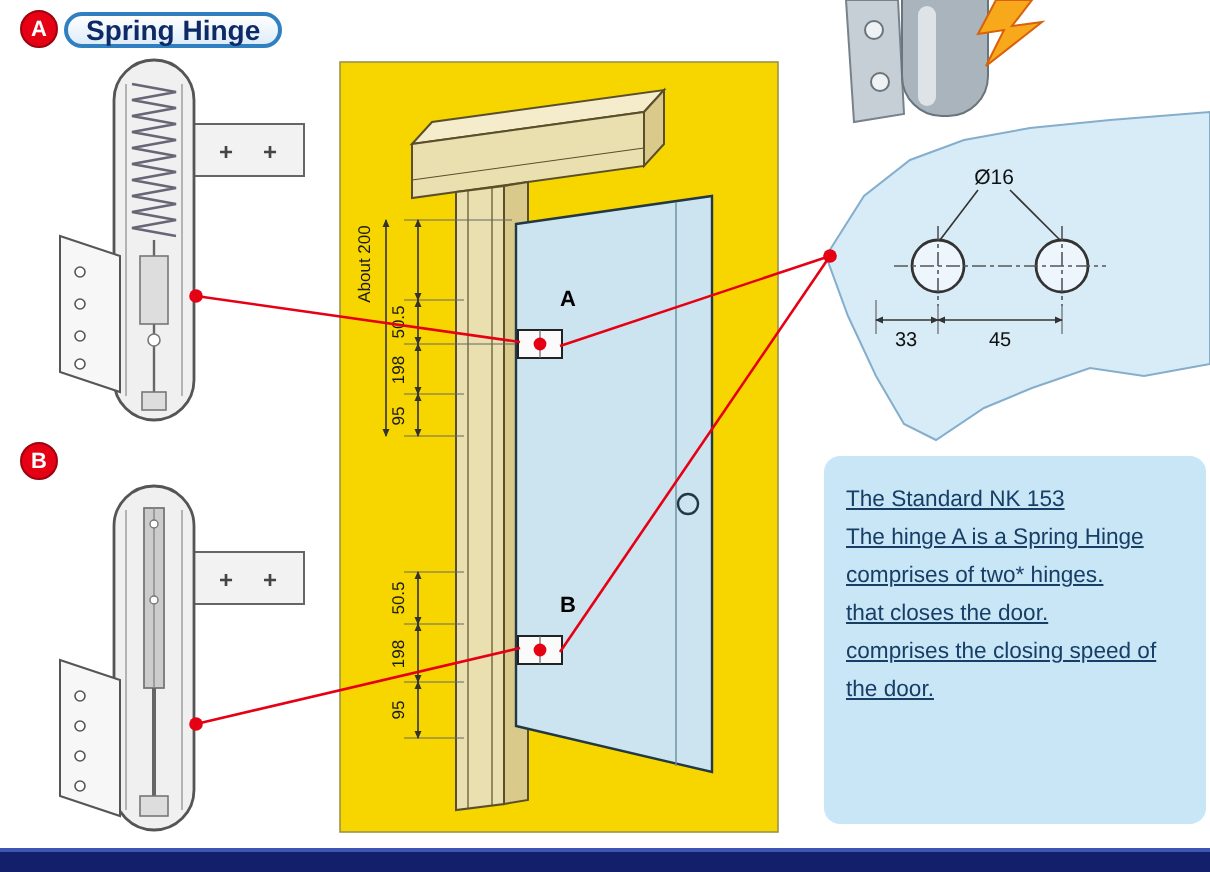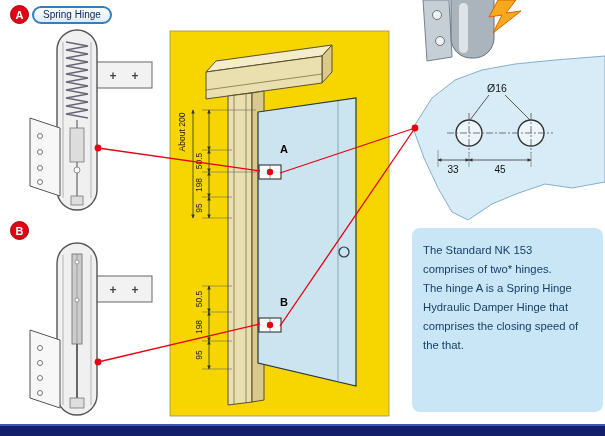--- a/index.html
+++ b/index.html
@@ -4,25 +4,25 @@
 <style>
   html,body{margin:0;padding:0;background:#fff;}
   .stage{position:relative;width:605px;height:436px;background:#fff;overflow:hidden;
          font-family:"Liberation Sans",sans-serif;}
   svg.art{position:absolute;left:0;top:0;}
 
   .badge-row{position:absolute;display:flex;align-items:center;gap:3px;z-index:3;}
   .badge{width:17px;height:17px;border-radius:50%;background:#E60014;border:1px solid #9c0410;
          color:#fff;font-size:11px;font-weight:bold;display:flex;align-items:center;justify-content:center;}
   .pill{background:linear-gradient(#ffffff,#ddecf9);border:2px solid #2f7fc1;border-radius:10px;
-        padding:0 9px;height:14px;line-height:14px;font-size:10px;font-weight:normal;color:#0d2a66;}
+        padding:0 9px;height:14px;line-height:14px;font-size:14px;font-weight:bold;color:#0d2a66;}
 
   .desc-box{position:absolute;left:412px;top:228px;width:191px;height:184px;background:#C9E6F7;
             border-radius:8px;padding:13px 11px;box-sizing:border-box;z-index:2;}
-  .desc-line{font-size:11.3px;line-height:19px;color:#173f66;}
+  .desc-line{font-size:11.3px;line-height:19px;color:#173f66;text-decoration:underline;}
 
   .footer{position:absolute;left:0;bottom:0;width:605px;height:12px;background:#141F6B;
           border-top:2px solid #3d55b5;box-sizing:border-box;z-index:3;}
 
   
   .metal{fill:#f0f0f0;stroke:#555;stroke-width:1.4;}
   .wood{fill:#EADFAE;stroke:#5a4f2a;stroke-width:1;}
   .wood-top{fill:#F4ECCB;stroke:#5a4f2a;stroke-width:1;}
   .wood-side{fill:#D9C98A;stroke:#5a4f2a;stroke-width:1;}
   .dim{font-size:8.5px;fill:#1a1a1a;}
@@ -192,22 +192,22 @@
 <div class="badge-row" style="left:10px;top:5px;">
   <span class="badge">A</span>
   <span class="pill">Spring Hinge</span>
 </div>
 <div class="badge-row" style="left:10px;top:221px;">
   <span class="badge">B</span>
 </div>
 
 <div class="desc-box">
   <div class="desc-line">The Standard NK 153</div>
+  <div class="desc-line">The hinge A is a Spring Hinge</div>
   <div class="desc-line">comprises of two* hinges.</div>
-  <div class="desc-line">The hinge A is a Spring Hinge</div>
-  <div class="desc-line">Hydraulic Damper Hinge that</div>
+  <div class="desc-line">that closes the door.</div>
   <div class="desc-line">comprises the closing speed of</div>
-  <div class="desc-line">the that.</div>
+  <div class="desc-line">the door.</div>
 </div>
 
 <div class="footer"></div>
 
 </div>
 
 </body></html>

